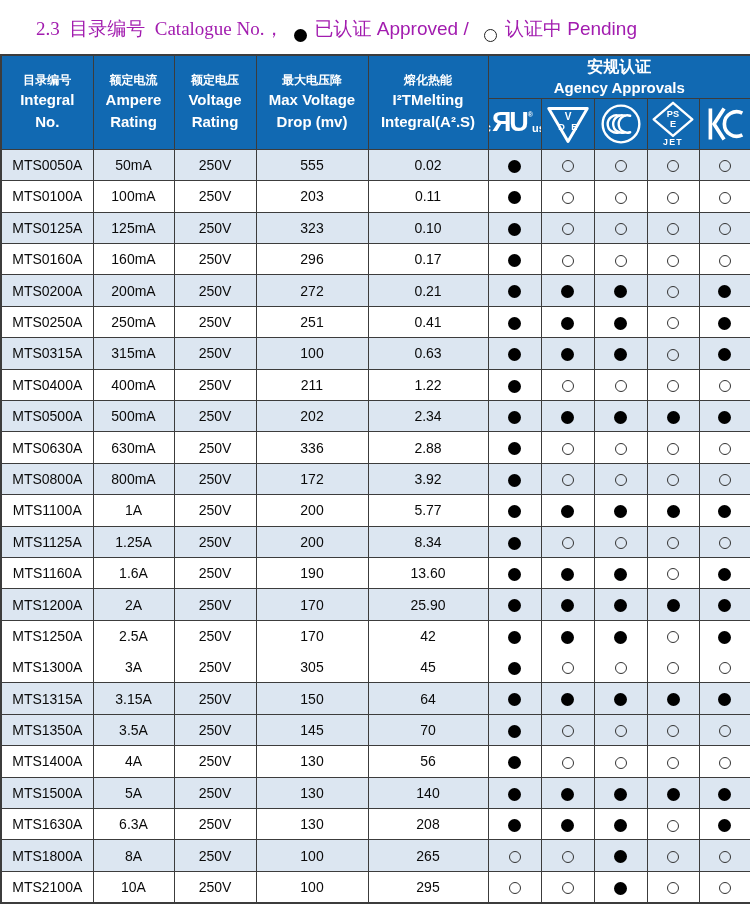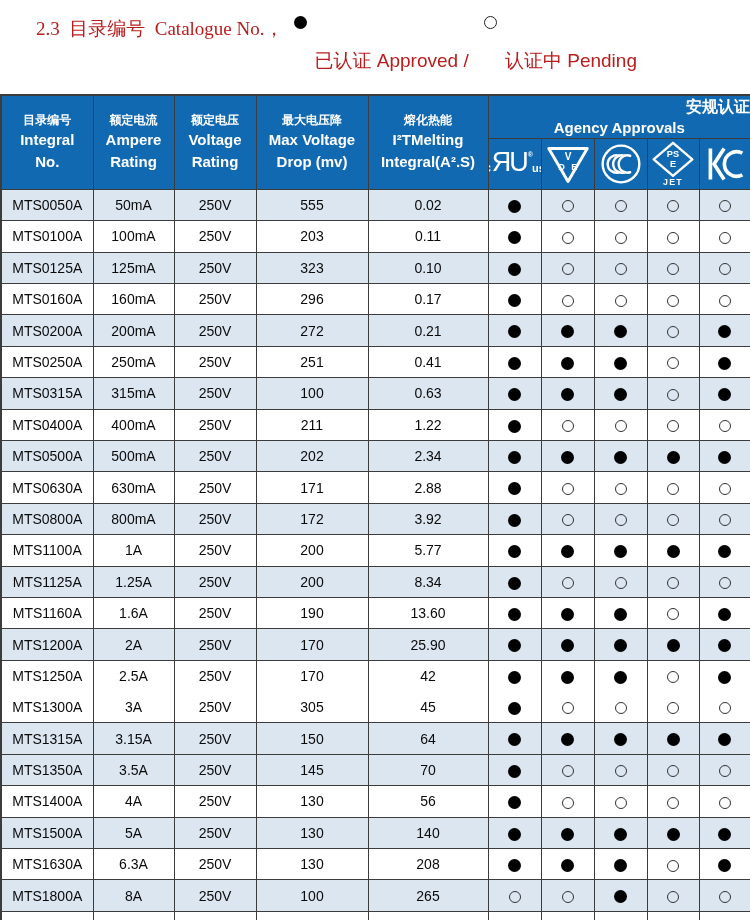--- a/index.html
+++ b/index.html
@@ -5,29 +5,29 @@
   * { margin: 0; padding: 0; box-sizing: border-box; }
   html, body { background: #ffffff; }
   body {
     width: 750px; height: 920px;
     font-family: "Liberation Sans", "DejaVu Sans", sans-serif;
     color: #000;
     position: relative;
     overflow: hidden;
   }
   .page-title {
-    padding: 16px 0 20px 36px;
+    padding: 16px 0 12px 36px;
     font-size: 19px;
-    color: #b91c1c;
+    color: #a21caf;
     display: flex;
-    align-items: flex-start;
+    align-items: flex-end;
     white-space: pre;
   }
   .t-serif { font-family: "Liberation Serif", "DejaVu Serif", serif; }
-  .t-sans  { font-family: "Liberation Sans", "DejaVu Sans", sans-serif; margin-top: 32px; }
+  .t-sans  { font-family: "Liberation Sans", "DejaVu Sans", sans-serif; }
   .legend-dot {
     display: inline-block; width: 13px; height: 13px; border-radius: 50%;
     margin: 0 8px 0 10px; flex: 0 0 auto;
   }
   .legend-dot.filled { background: #000; }
   .legend-dot.open { background: #fff; border: 1.6px solid #222; }
 
   table.spec {
     width: 750px; table-layout: fixed; border-collapse: collapse;
     border: 2px solid #3c3c3c;
@@ -37,33 +37,33 @@
     text-align: center; vertical-align: middle;
     padding: 0; overflow: hidden;
   }
   thead th {
     background: var(--hdr, #1169b2);
     color: #fff; font-weight: bold;
   }
   th.main-head { height: 89px; font-size: 15px; line-height: 1.5; }
   th.main-head .cn { font-size: 12px; }
   th.agency-head { height: 38px; font-size: 15px; line-height: 1.35; }
-  th.agency-head .cn { font-size: 16px; text-align: right; }
+  th.agency-head .cn { font-size: 16px; }
   th.logo-cell { height: 51px; }
   tbody td { height: 31.4px; font-size: 14px; color: #0a0a0a; background: #fff; }
   tr.r-blue td { background: #dce6f1; }
   tr.merge-above td { border-top-style: hidden; }
   .mark { display: inline-block; width: 13px; height: 13px; border-radius: 50%; vertical-align: middle; }
   .mark.filled { background: #000; }
   .mark.open { background: transparent; border: 1.7px solid #333; width: 12px; height: 12px; }
 
   
   .cul-wrap { display: flex; align-items: flex-end; justify-content: center; color: #fff; line-height: 1; padding-bottom: 6px; }
   .cul-c { font-size: 12px; font-weight: bold; margin-right: 1px; }
-  .cul-mark { font-size: 27px; font-weight: normal; letter-spacing: -2px; position: relative; top: 2px; }
+  .cul-mark { font-size: 27px; font-weight: bold; letter-spacing: -2px; position: relative; top: 2px; }
   .cul-reg { font-size: 7px; position: relative; top: -16px; left: 1px; }
   .cul-us { font-size: 11px; font-weight: bold; margin-left: 0px; }
   svg.logo { display: block; margin: 0 auto; }
 </style>
 </head>
 <body>
 
 <div class="page-title">
   <span class="t-serif">2.3  目录编号  Catalogue No.，</span>
   <span class="legend-dot filled"></span>
@@ -265,21 +265,21 @@
     <td><span class="mark filled"></span></td>
     <td><span class="mark filled"></span></td>
     <td><span class="mark filled"></span></td>
     <td><span class="mark filled"></span></td>
     <td><span class="mark filled"></span></td>
   </tr>
       <tr class="r-white">
     <td>MTS0630A</td>
     <td>630mA</td>
     <td>250V</td>
-    <td>171</td>
+    <td>336</td>
     <td>2.88</td>
     <td><span class="mark filled"></span></td>
     <td><span class="mark open"></span></td>
     <td><span class="mark open"></span></td>
     <td><span class="mark open"></span></td>
     <td><span class="mark open"></span></td>
   </tr>
       <tr class="r-blue">
     <td>MTS0800A</td>
     <td>800mA</td>

